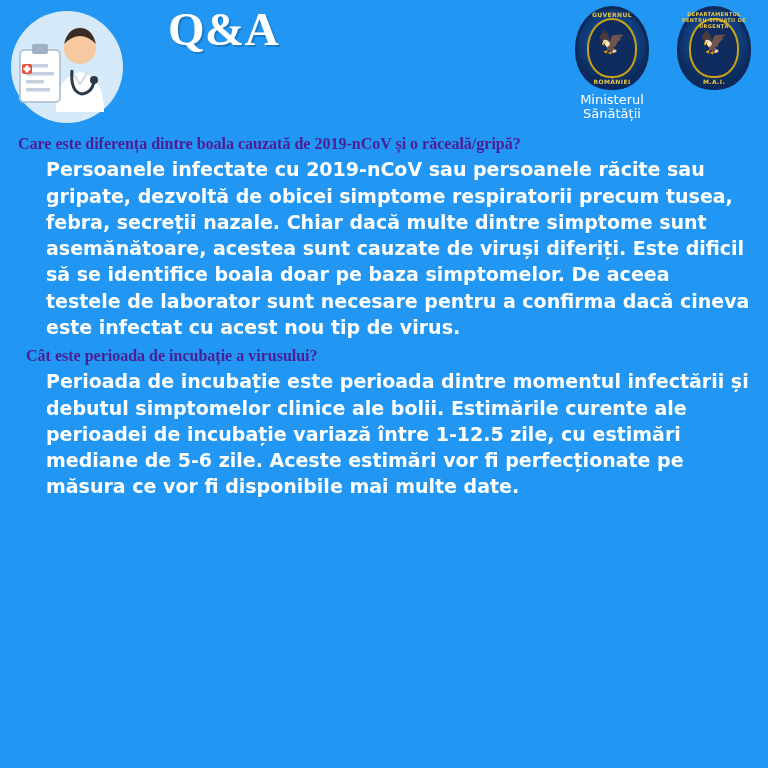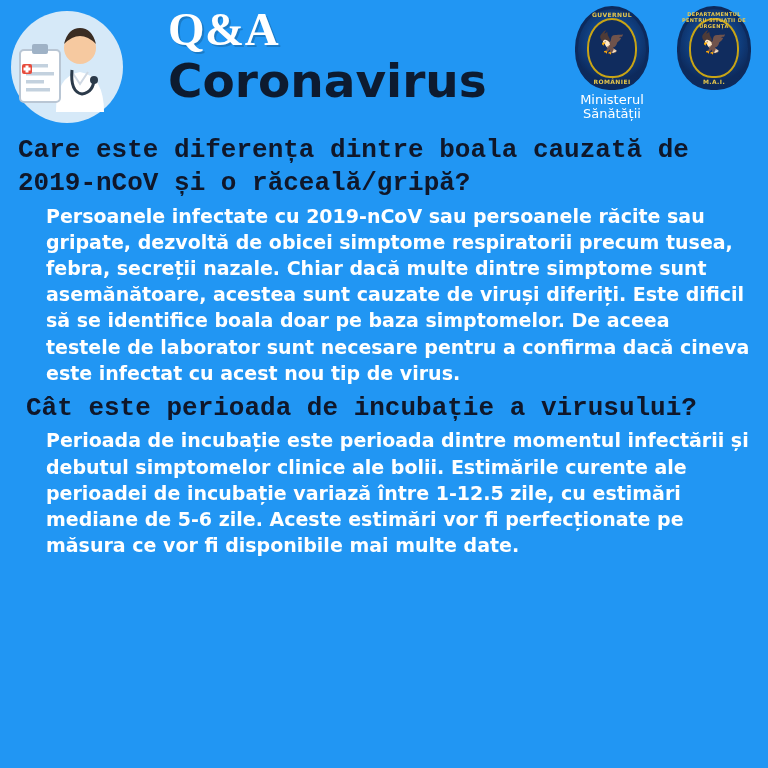--- a/index.html
+++ b/index.html
@@ -122,24 +122,24 @@
     margin-top: 3px;
     line-height: 1.1;
   }
 
   
   .qa-body {
     padding: 2px 18px 0 18px;
   }
   .qa-item { margin-bottom: 2px; }
   .question {
-    font-family: Liberation Mono, monospace;
-    font-weight: bold;
-    font-size: 26px;
-    color: #0f172a;
+    font-family: Liberation Serif, serif;
+    font-weight: bold;
+    font-size: 16px;
+    color: #4c1d95;
     line-height: 1.28;
     margin: 0 0 2px 0;
   }
   .answer {
     font-family: "DejaVu Sans", sans-serif;
     font-weight: bold;
     font-size: 19px;
     color: #ffffff;
     line-height: 1.38;
     margin: 0 0 6px 0;
@@ -176,21 +176,20 @@
         <g>
           <rect x="14" y="56" width="10" height="10" rx="2" fill="#e74c3c"></rect>
           <rect x="17.5" y="57.5" width="3" height="7" fill="#fff"></rect>
           <rect x="15.5" y="59.5" width="7" height="3" fill="#fff"></rect>
         </g>
       </svg>
     </div>
 
     <div class="title-block">
       <div class="title-qa">Q&amp;A</div>
-      <div class="title-corona">Coronavirus</div>
     </div>
 
     <div class="logos">
       <div class="logo-item">
         <div class="crest">
           <div class="ring"></div>
           <div class="inner"></div>
           <div class="band-top">GUVERNUL</div>
           <div class="eagle">🦅</div>
           <div class="band-bottom">ROMÂNIEI</div>

